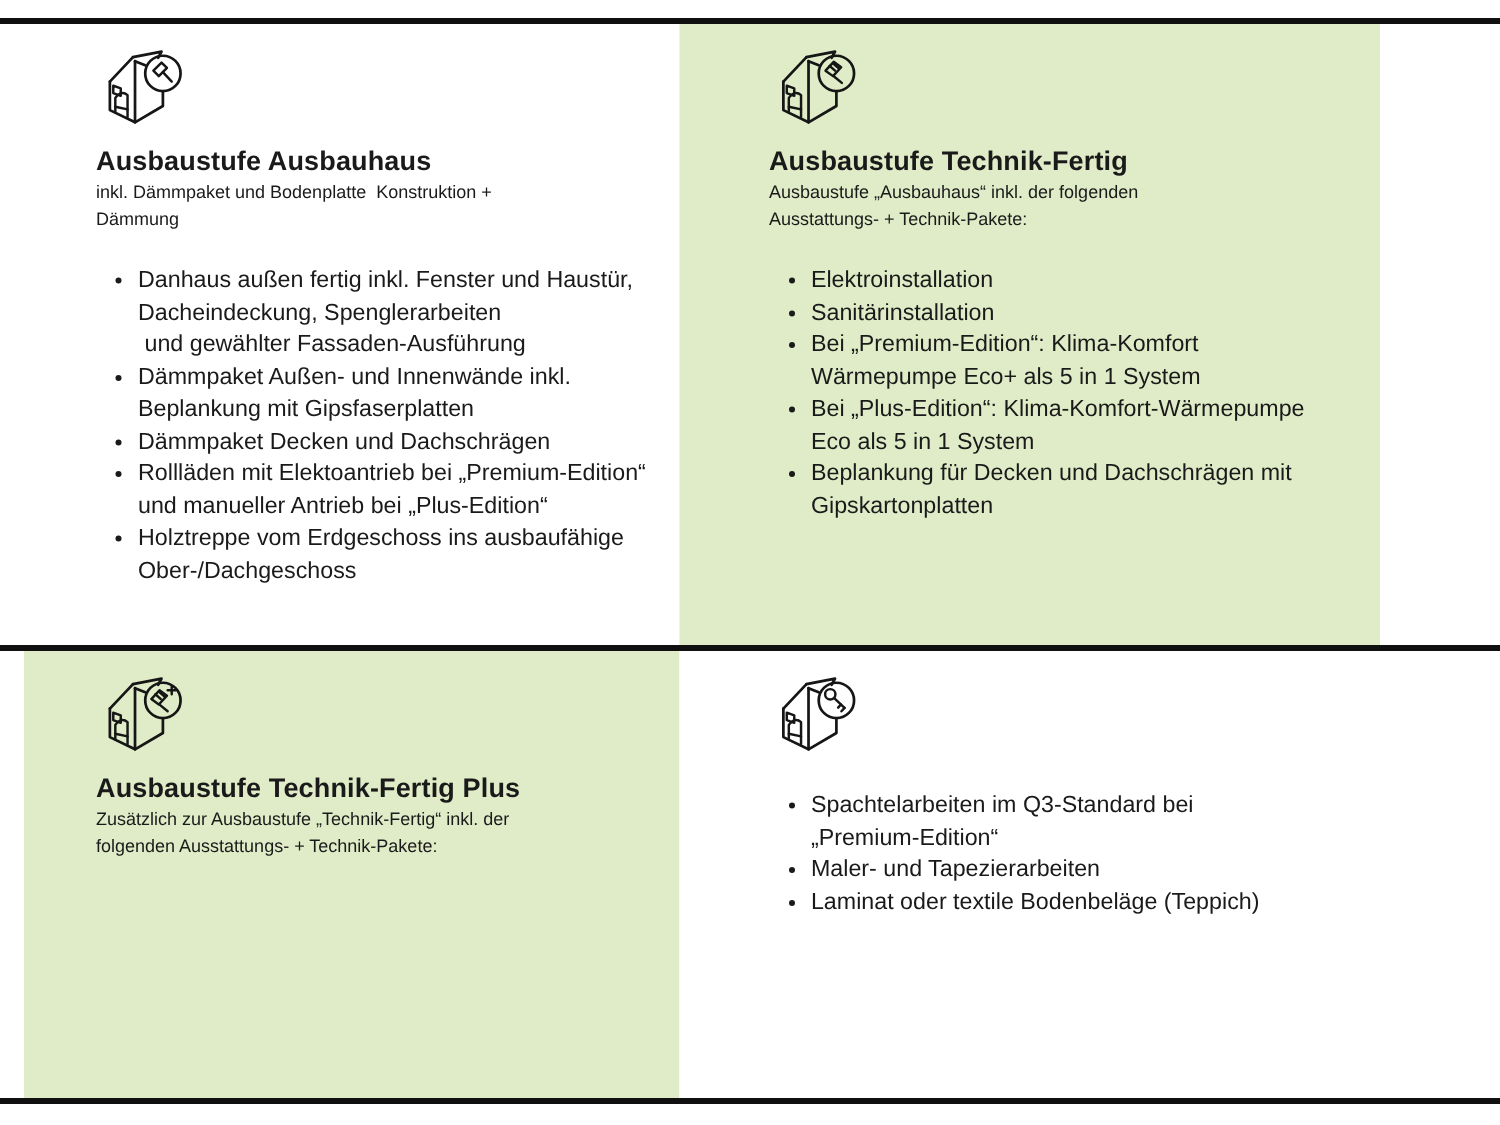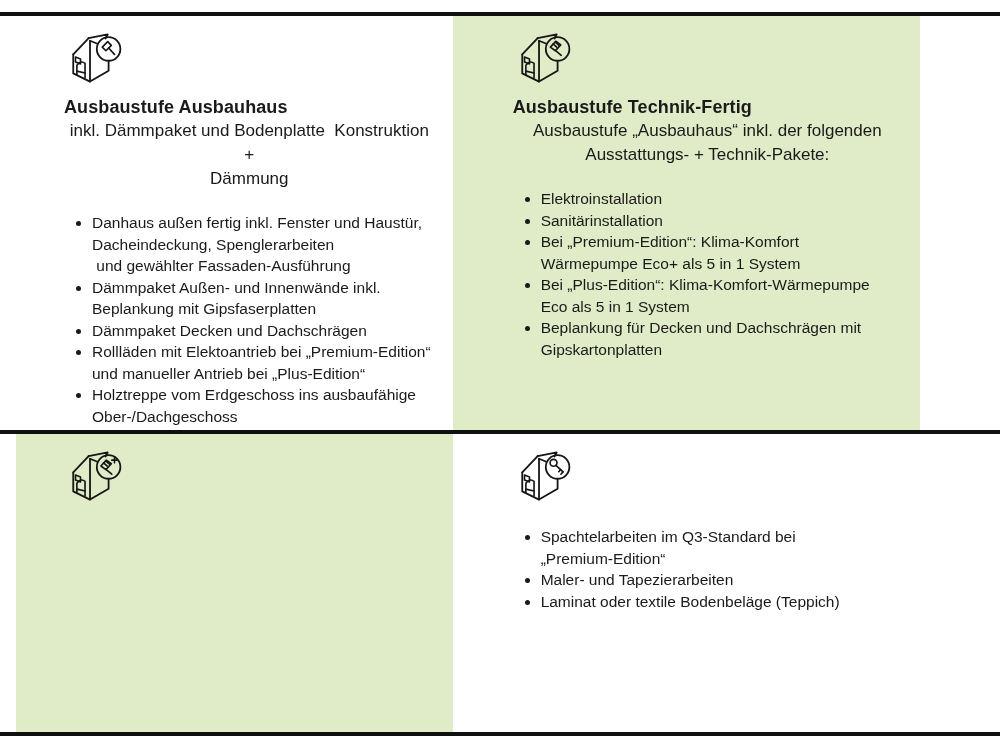--- a/index.html
+++ b/index.html
@@ -21,21 +21,21 @@
   .bg-green { background:#e0ecc7; }
   .card { padding-top:13px; height:100%; }
   .cell-left .card { padding-left:48px; padding-right:18px; }
   .cell-right .card { padding-left:60px; padding-right:18px;border-radius:32px; }
   .card-icon { display:block; margin-left:2px; }
   .card-title {
     margin-top:8px; font-size:18px; line-height:24px; font-weight:700;
     letter-spacing:0.1px;
   }
   .card-subtitle {
-    font-size:17px; line-height:24px; white-space:pre-wrap;text-align:center;
+    font-size:12px; line-height:18px; white-space:pre-wrap;
   }
   .card-bullets {
     margin-top:21px; padding-left:28px; list-style:disc;
   }
   .card-bullets li {
     font-size:15.5px; line-height:21.5px; white-space:pre-wrap;
   }
   svg .stroke { fill:none; stroke:#161616; stroke-width:2; stroke-linecap:round; stroke-linejoin:round; }
   svg .stroke-thin { fill:none; stroke:#161616; stroke-width:1.8; stroke-linecap:round; stroke-linejoin:round; }
 </style>
@@ -130,20 +130,23 @@
           <path class="stroke-thin" d="M10.5,30 L16,32 L16,37.5 L10.5,35.5 Z"></path>
           <path class="stroke-thin" d="M12,49.5 L12,39 Q16.5,33 21,37 L21,53"></path>
           <path class="stroke-thin" d="M12,45.5 L21,47.5"></path>
           <circle class="stroke" cx="47" cy="21" r="13"></circle>
           <path class="stroke-thin" d="M38.5,20 L44.5,13.5 L50,17.5 L44,24 Z"></path>
           <path class="stroke-thin" d="M41.5,16.5 L45.5,20"></path>
           <path class="stroke-thin" d="M44,14.5 L48,18"></path>
           <path class="stroke-thin" d="M45,24.5 L50.5,29"></path>
           <path class="stroke-thin" d="M53.5,10.5 L53.5,16.5 M50.5,13.5 L56.5,13.5"></path>
         </svg>
+        <div class="card-title">Ausbaustufe Technik-Fertig Plus</div>
+        <div class="card-subtitle">Zusätzlich zur Ausbaustufe „Technik-Fertig“ inkl. der
+folgenden Ausstattungs- + Technik-Pakete:</div>
       </div>
     </div>
 
     <div class="cell-right bg-white">
       <div class="card">
         <svg class="card-icon" width="58" height="58" viewBox="0 0 64 62">
           <path class="stroke" d="M8,27 L25,9"></path>
           <path class="stroke" d="M25,9 L46,5 L43.5,9.5"></path>
           <path class="stroke" d="M26.5,12 L26.5,57"></path>
           <path class="stroke" d="M26.5,12 L34,15"></path>

